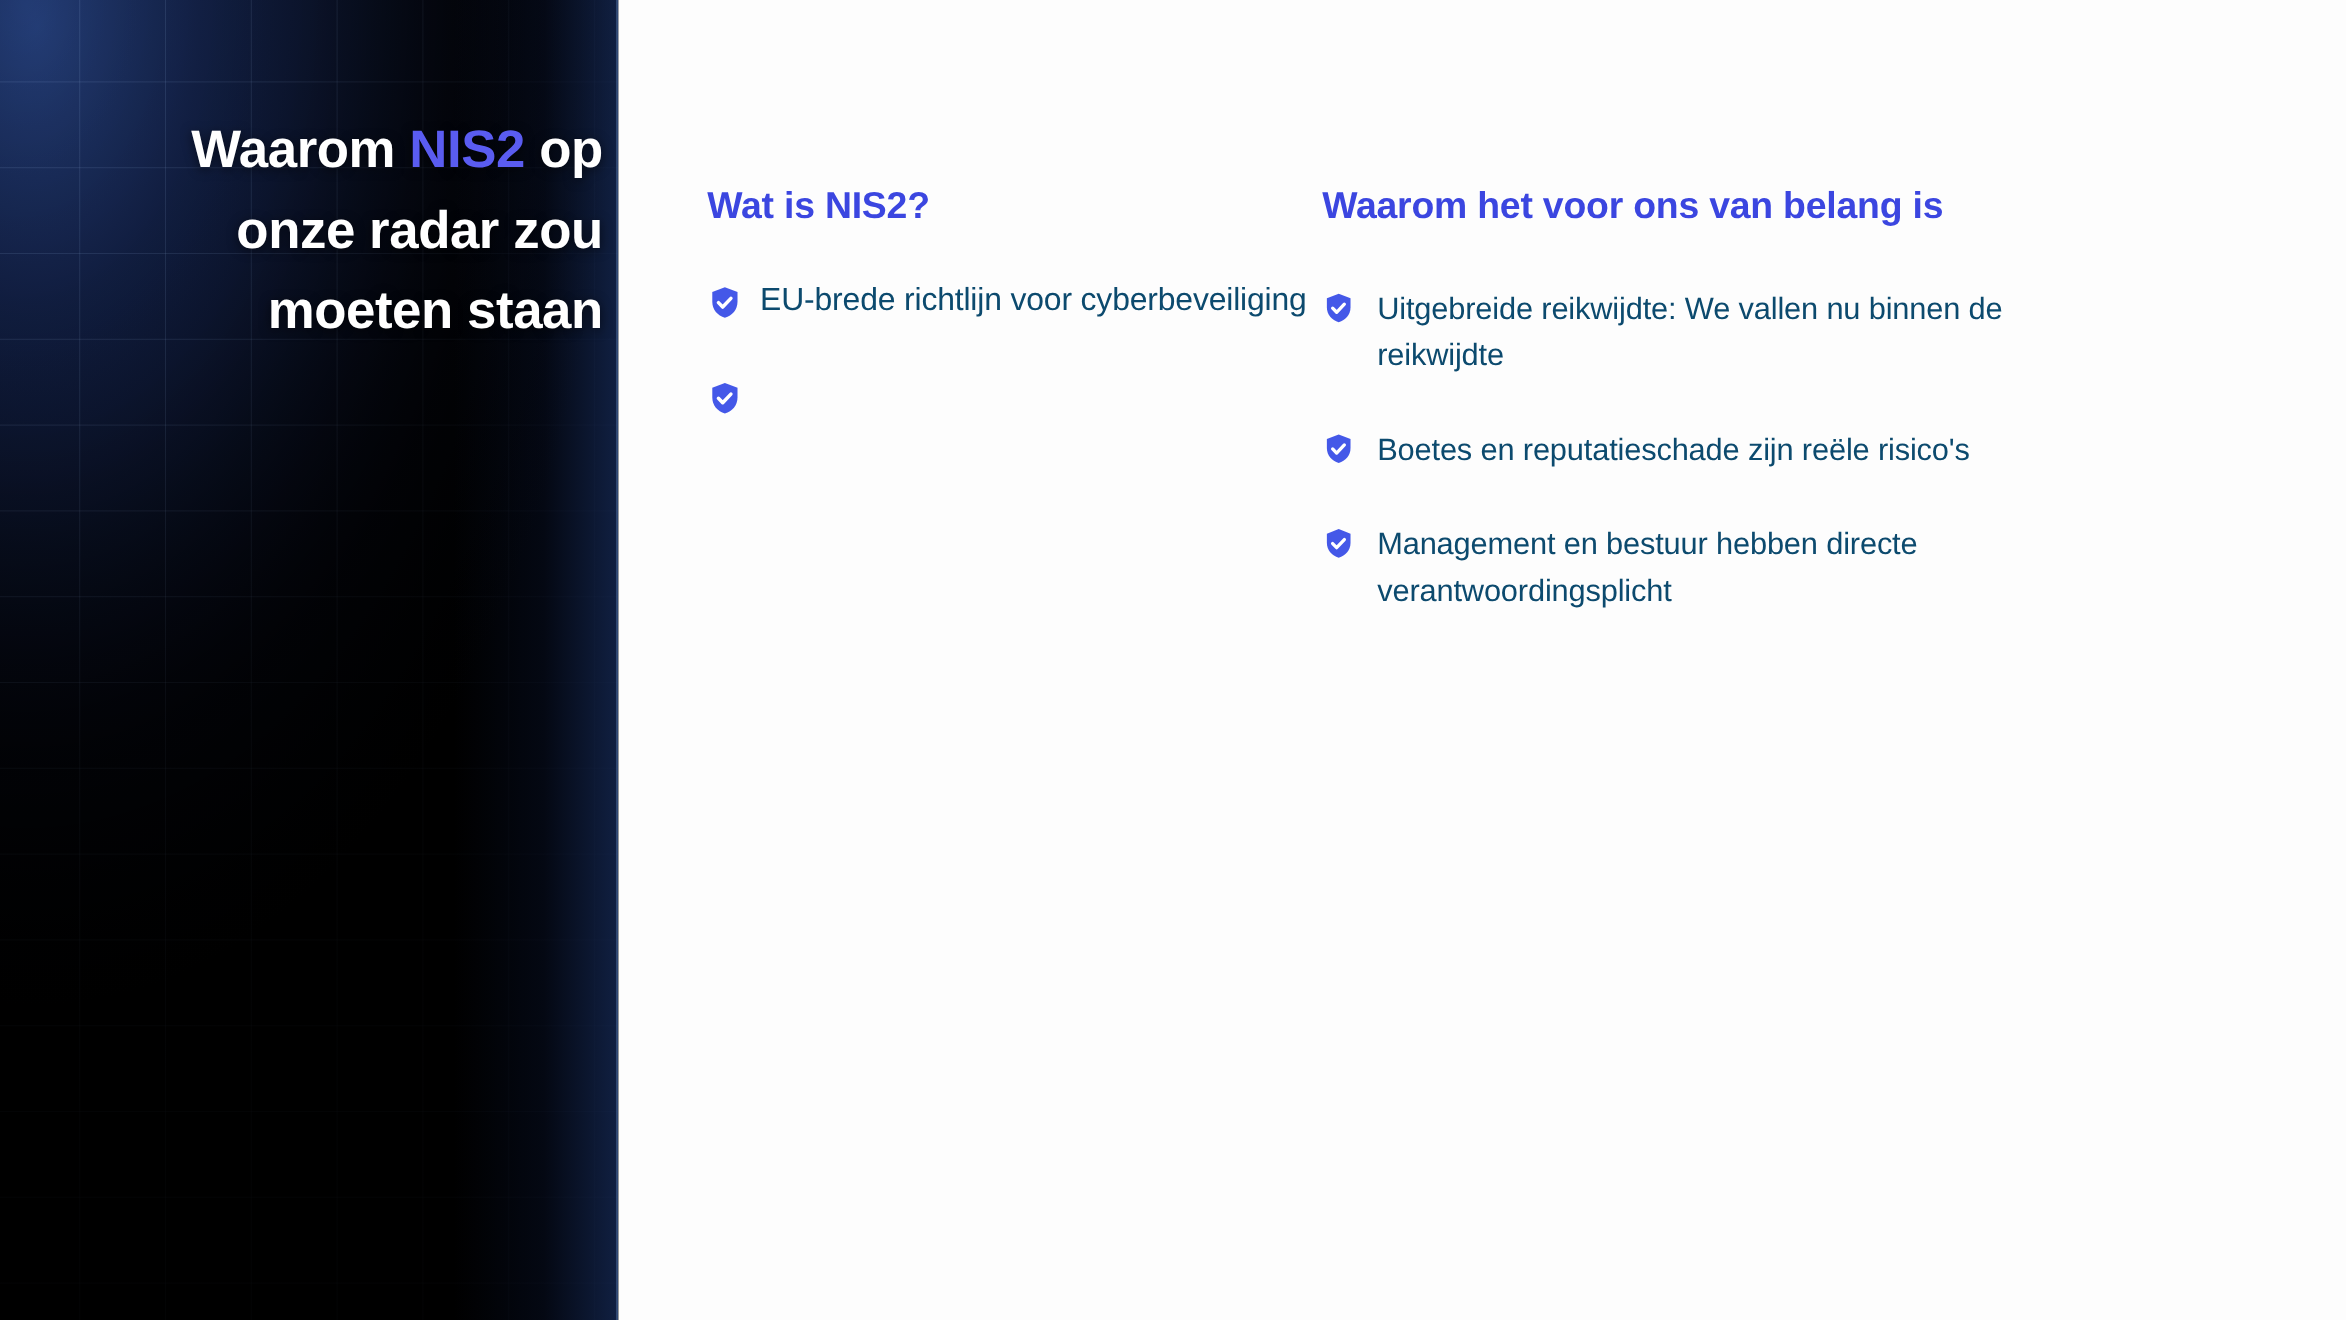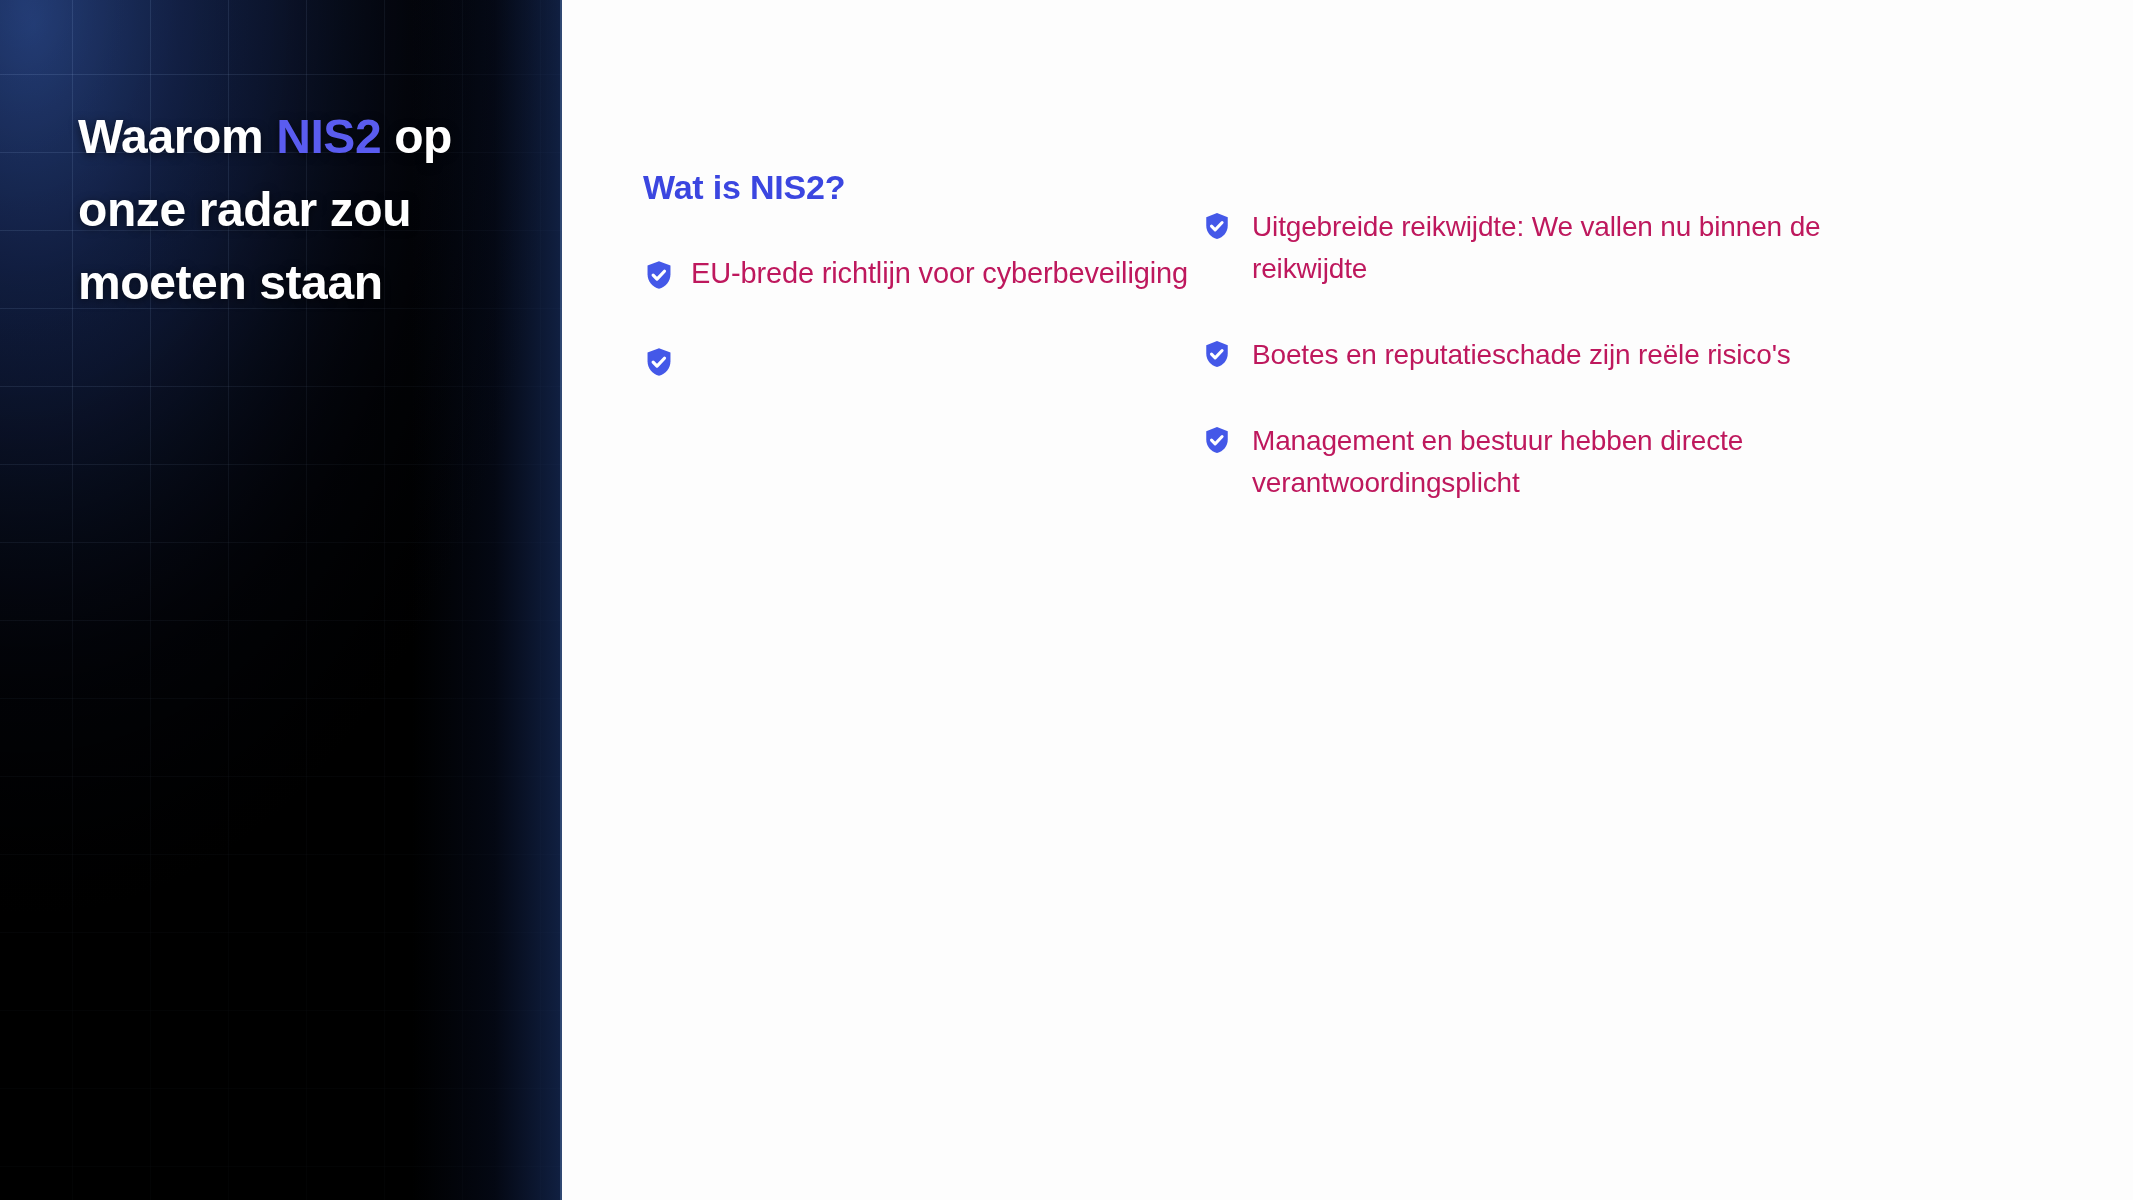--- a/index.html
+++ b/index.html
@@ -58,20 +58,21 @@
     left:78px;
     top:100px;
     width:470px;
     font-size:48px;
     font-weight:700;
     line-height:73px;
     letter-spacing:-0.4px;
     color:#ffffff;
     text-shadow:0 2px 10px rgba(0,0,0,0.55);
     z-index:5;
+    text-align:right;
   }
   .slide-title .hl { color:#5a5cf0; }
 
   
   .right-area {
     position:relative;
     flex:1 1 auto;
     height:1200px;
   }
 
@@ -103,21 +104,21 @@
     flex:0 0 auto;
     width:32px; height:32px;
     margin-top:7px;
     display:block;
   }
   .col-right .shield-icon { width:30px; height:30px; margin-top:5px; }
 
   .bullet-text {
     font-size:29px;
     line-height:43px;
-    color:#be185d;
+    color:#0c4a6e;
     letter-spacing:-0.15px;
     font-weight:400;
   }
   .col-right .bullet-text { font-size:28px; line-height:42px; }
 </style>
 </head>
 <body>
 
 <div class="slide">
 
@@ -151,20 +152,21 @@
             <path d="M12 1.6 3.4 4.9v6.6c0 5.3 3.6 9.5 8.6 10.9 5-1.4 8.6-5.6 8.6-10.9V4.9L12 1.6z" fill="#4458e8"></path>
             <path d="M7.6 12.1l2.9 3 5.6-5.9" fill="none" stroke="#ffffff" stroke-width="2.4" stroke-linecap="round" stroke-linejoin="round"></path>
           </svg>
         </div>
 
 
       </div>
     </div>
 
     <div class="column col-right">
+      <h2 class="col-heading">Waarom het voor ons van belang is</h2>
       <div class="bullets">
 
         <div class="bullet">
           <svg class="shield-icon" viewBox="0 0 24 24">
             <path d="M12 1.6 3.4 4.9v6.6c0 5.3 3.6 9.5 8.6 10.9 5-1.4 8.6-5.6 8.6-10.9V4.9L12 1.6z" fill="#4458e8"></path>
             <path d="M7.6 12.1l2.9 3 5.6-5.9" fill="none" stroke="#ffffff" stroke-width="2.4" stroke-linecap="round" stroke-linejoin="round"></path>
           </svg>
           <div class="bullet-text">Uitgebreide reikwijdte: We vallen nu binnen de reikwijdte</div>
         </div>
 

